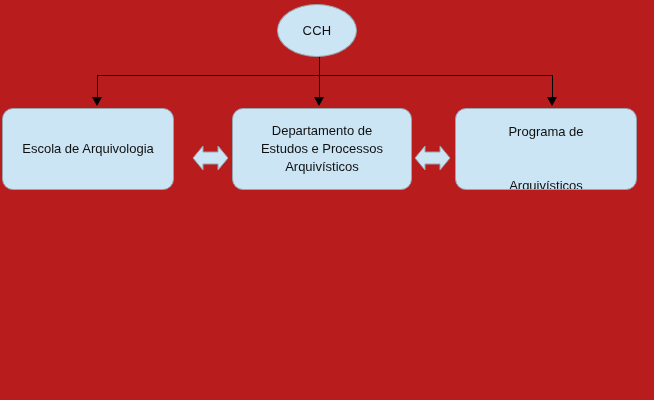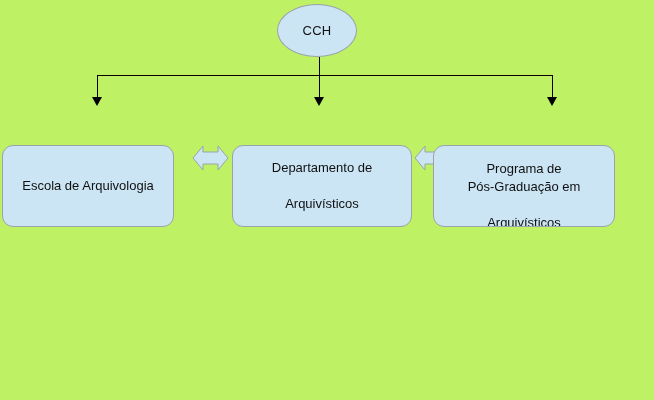--- a/index.html
+++ b/index.html
@@ -7,21 +7,21 @@
     padding: 0;
     background: #ffffff;
   }
   body {
     font-family: "Liberation Sans", sans-serif;
   }
   #canvas {
     position: relative;
     width: 654px;
     height: 400px;
-    background: #bef264;
+    background: #b91c1c;
     overflow: hidden;
   }
 
   
   .node-ellipse {
     position: absolute;
     left: 277px;
     top: 4px;
     width: 80px;
     height: 53px;
@@ -63,41 +63,40 @@
     top: 108px;
     height: 82px;
     background: #cbe5f5;
     border: 1px solid #9aa3ab;
     border-radius: 11px;
     box-sizing: border-box;
     overflow: hidden;
     display: flex;
     align-items: center;
     justify-content: center;
-    margin-top: 37px;
   }
   .node-box .label {
     font-size: 13px;
     color: #101010;
     line-height: 18px;
     text-align: center;
     width: 100%;
     padding: 0 6px;
     box-sizing: border-box;
   }
   .node-box.clipped .label {
     
     position: absolute;
     top: 14px;
     left: 0;
   }
 
   #box-escola   { left: 2px;   width: 172px; }
   #box-depto    { left: 232px; width: 180px; }
-  #box-programa { left: 433px; width: 182px; padding-left: 40px; }
+  #box-programa { left: 455px; width: 182px; padding-left: 40px; }
 
   
   .dbl-arrow {
     position: absolute;
     top: 143px;
     width: 37px;
     height: 30px;
   }
   #dbl-arrow-1 { left: 192px; }
   #dbl-arrow-2 { left: 414px; }
@@ -133,33 +132,33 @@
 
   <div class="dbl-arrow" id="dbl-arrow-1">
     <svg width="37" height="30" viewBox="0 0 37 30" xmlns="http://www.w3.org/2000/svg">
       <polygon points="1,15 11,3 11,9 26,9 26,3 36,15 26,27 26,21 11,21 11,27" fill="#cbe5f5" stroke="#9aa3ab" stroke-width="1" stroke-linejoin="miter"></polygon>
     </svg>
   </div>
 
   <div class="node-box" id="box-depto">
     <span class="label">
       <span>Departamento de</span><br>
-      <br>
+      <span>Estudos e Processos</span><br>
       <span>Arquivísticos</span>
     </span>
   </div>
 
   <div class="dbl-arrow" id="dbl-arrow-2">
     <svg width="37" height="30" viewBox="0 0 37 30" xmlns="http://www.w3.org/2000/svg">
       <polygon points="1,15 11,3 11,9 26,9 26,3 36,15 26,27 26,21 11,21 11,27" fill="#cbe5f5" stroke="#9aa3ab" stroke-width="1" stroke-linejoin="miter"></polygon>
     </svg>
   </div>
 
   <div class="node-box clipped" id="box-programa">
     <span class="label">
       <span>Programa de</span><br>
-      <span>Pós-Graduação em</span><br>
+      <br>
       <br>
       <span>Arquivísticos</span>
     </span>
   </div>
 
 </div>
 
 </body></html>

